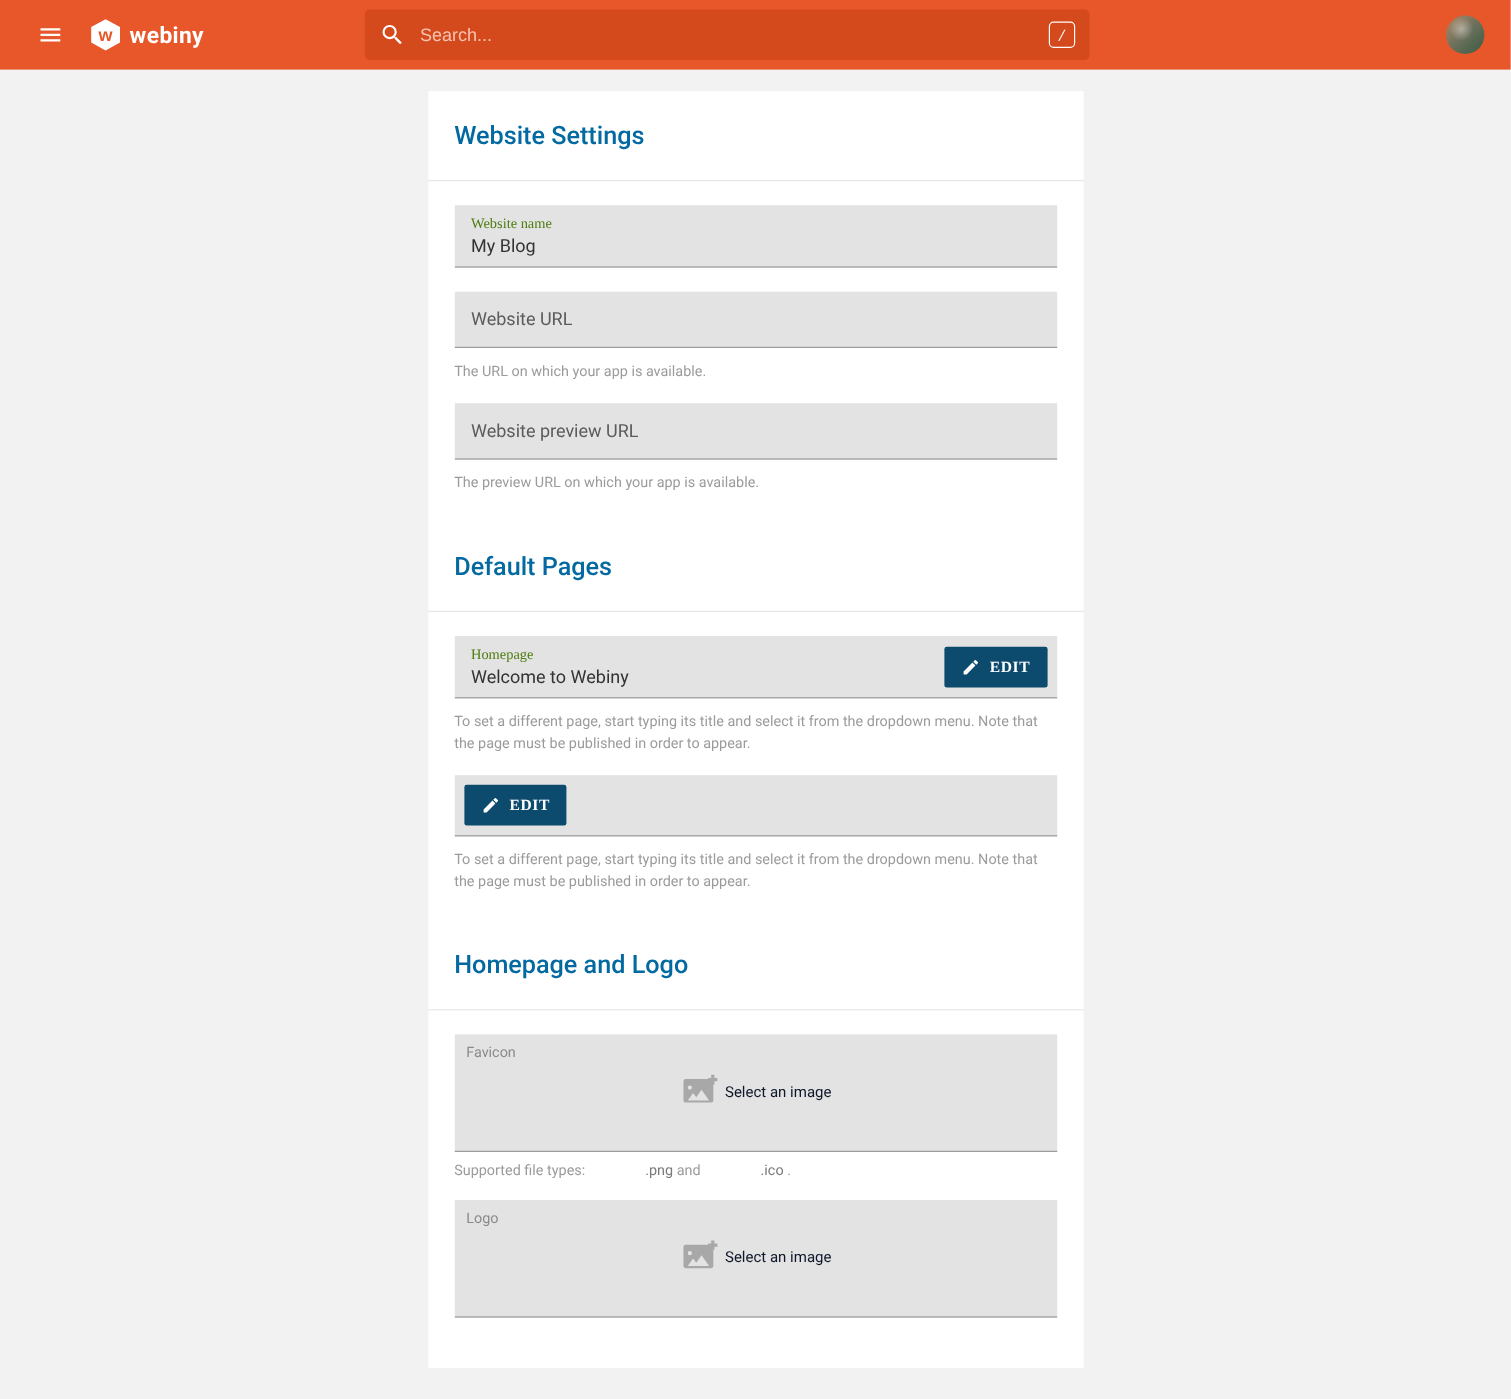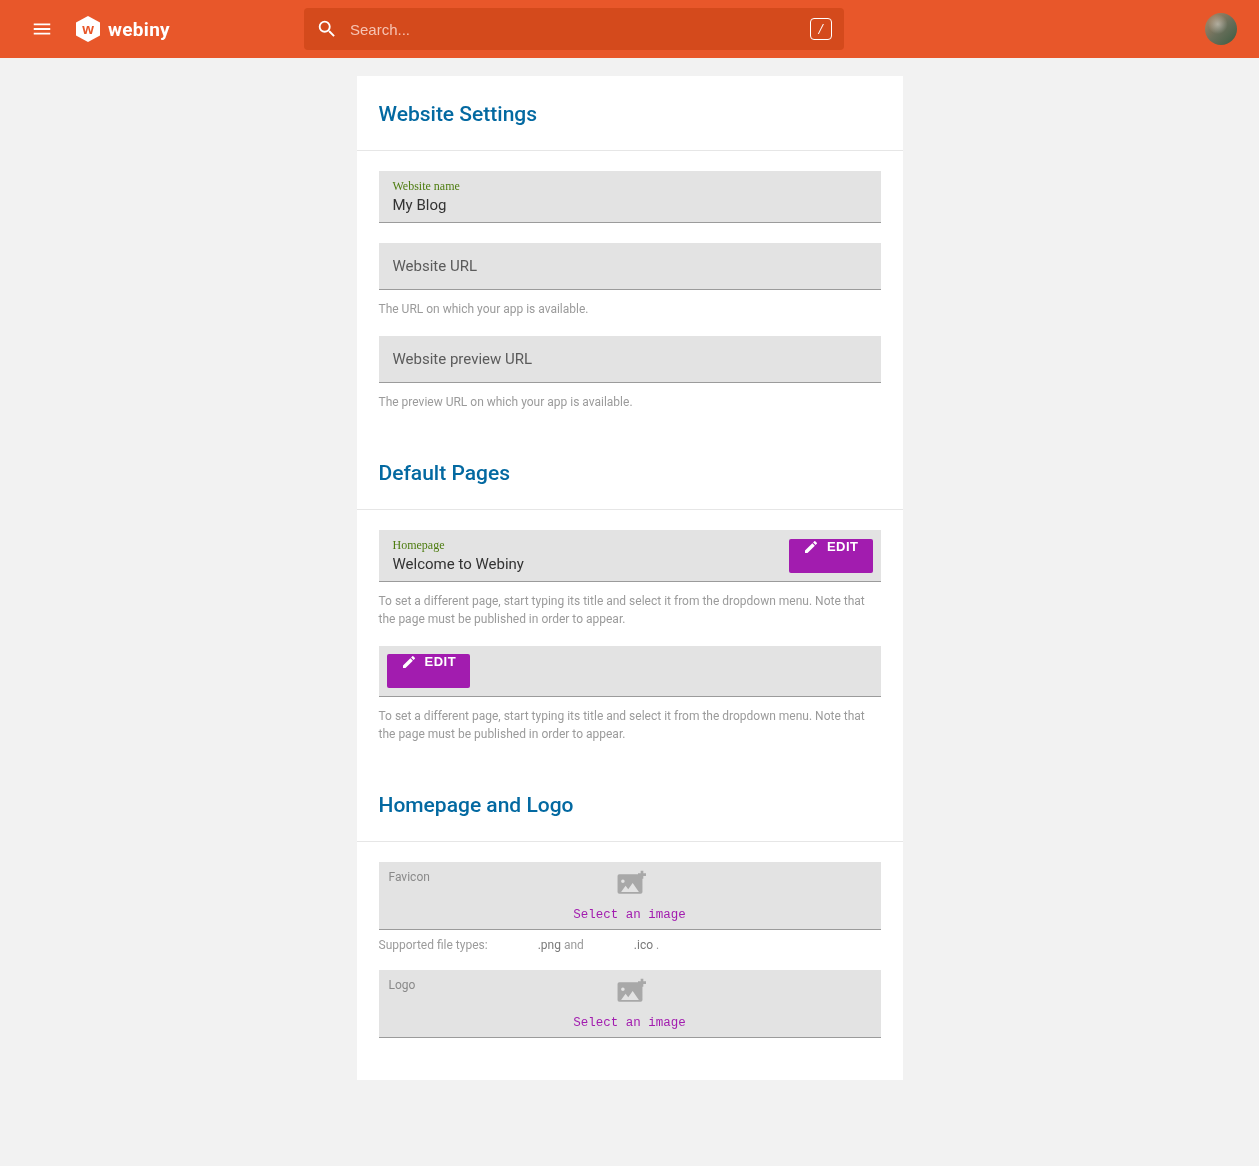--- a/index.html
+++ b/index.html
@@ -38,21 +38,21 @@
   }
   .logo-text {
     color: #fff;
     font-weight: 700;
     font-size: 19px;
     letter-spacing: 0.3px;
   }
   .search-wrap {
     position: absolute;
     left: 304px;
-    width: 540px;
+    width: 604px;
     height: 42px;
     background: #d44a1c;
     border-radius: 4px;
     display: flex;
     align-items: center;
     padding: 12px 12px;
     gap: 12px;
   }
   .search-wrap svg { fill: #fff; width: 22px; height: 22px; }
   .search-input {
@@ -138,58 +138,59 @@
     align-items: stretch;
     background: #e3e3e3;
     border-bottom: 1px solid #9b9b9b;
     gap: 48px;
   }
   .field-row .field-inner {
     flex: 1;
     padding: 8px 14px;
   }
   .edit-btn {
-    background: #a21caf;
+    background: #0c4a6e;
     color: #fff;
     border: none;
     height: 34px;
     padding: 0 14px;
     margin: 8px;
     border-radius: 2px;
     font-size: 13px;
     font-weight: 600;
     letter-spacing: 0.5px;
     display: flex;
-    align-items: flex-start;
+    align-items: center;
     gap: 8px;
     cursor: pointer;
     align-self: center;
+    font-family: Liberation Serif, serif;
   }
   .edit-btn svg { fill: #fff; width: 16px; height: 16px; }
   .upload-box {
     background: #e3e3e3;
     border-bottom: 1px solid #9b9b9b;
     position: relative;
-    height: 68px;
-    display: flex;
-    flex-direction: column;
+    height: 98px;
+    display: flex;
+    flex-direction: row;
     align-items: center;
     justify-content: center;
     gap: 6px;
     cursor: pointer;
   }
   .upload-label {
     position: absolute;
     left: 10px;
     top: 8px;
     font-size: 12px;
     color: #8a8a8a;
   }
   .upload-icon svg { fill: #a8a8a8; width: 32px; height: 28px; }
-  .upload-text { font-size: 12.5px; color: #a21caf; font-family: Liberation Mono, monospace; }
+  .upload-text { font-size: 12.5px; color: #0f172a; }
   .file-helper { font-size: 12px; color:#9b9b9b; margin-top:8px; margin-bottom:18px; }
   .file-helper b { color:#7a7a7a; font-weight:400;margin-left:47px; }
   .gap20 { height: 20px; }
 </style>
 </head>
 <body>
 
 <div class="header">
   <div class="menu-btn">
     <svg width="22" height="22" viewBox="0 0 24 24">

